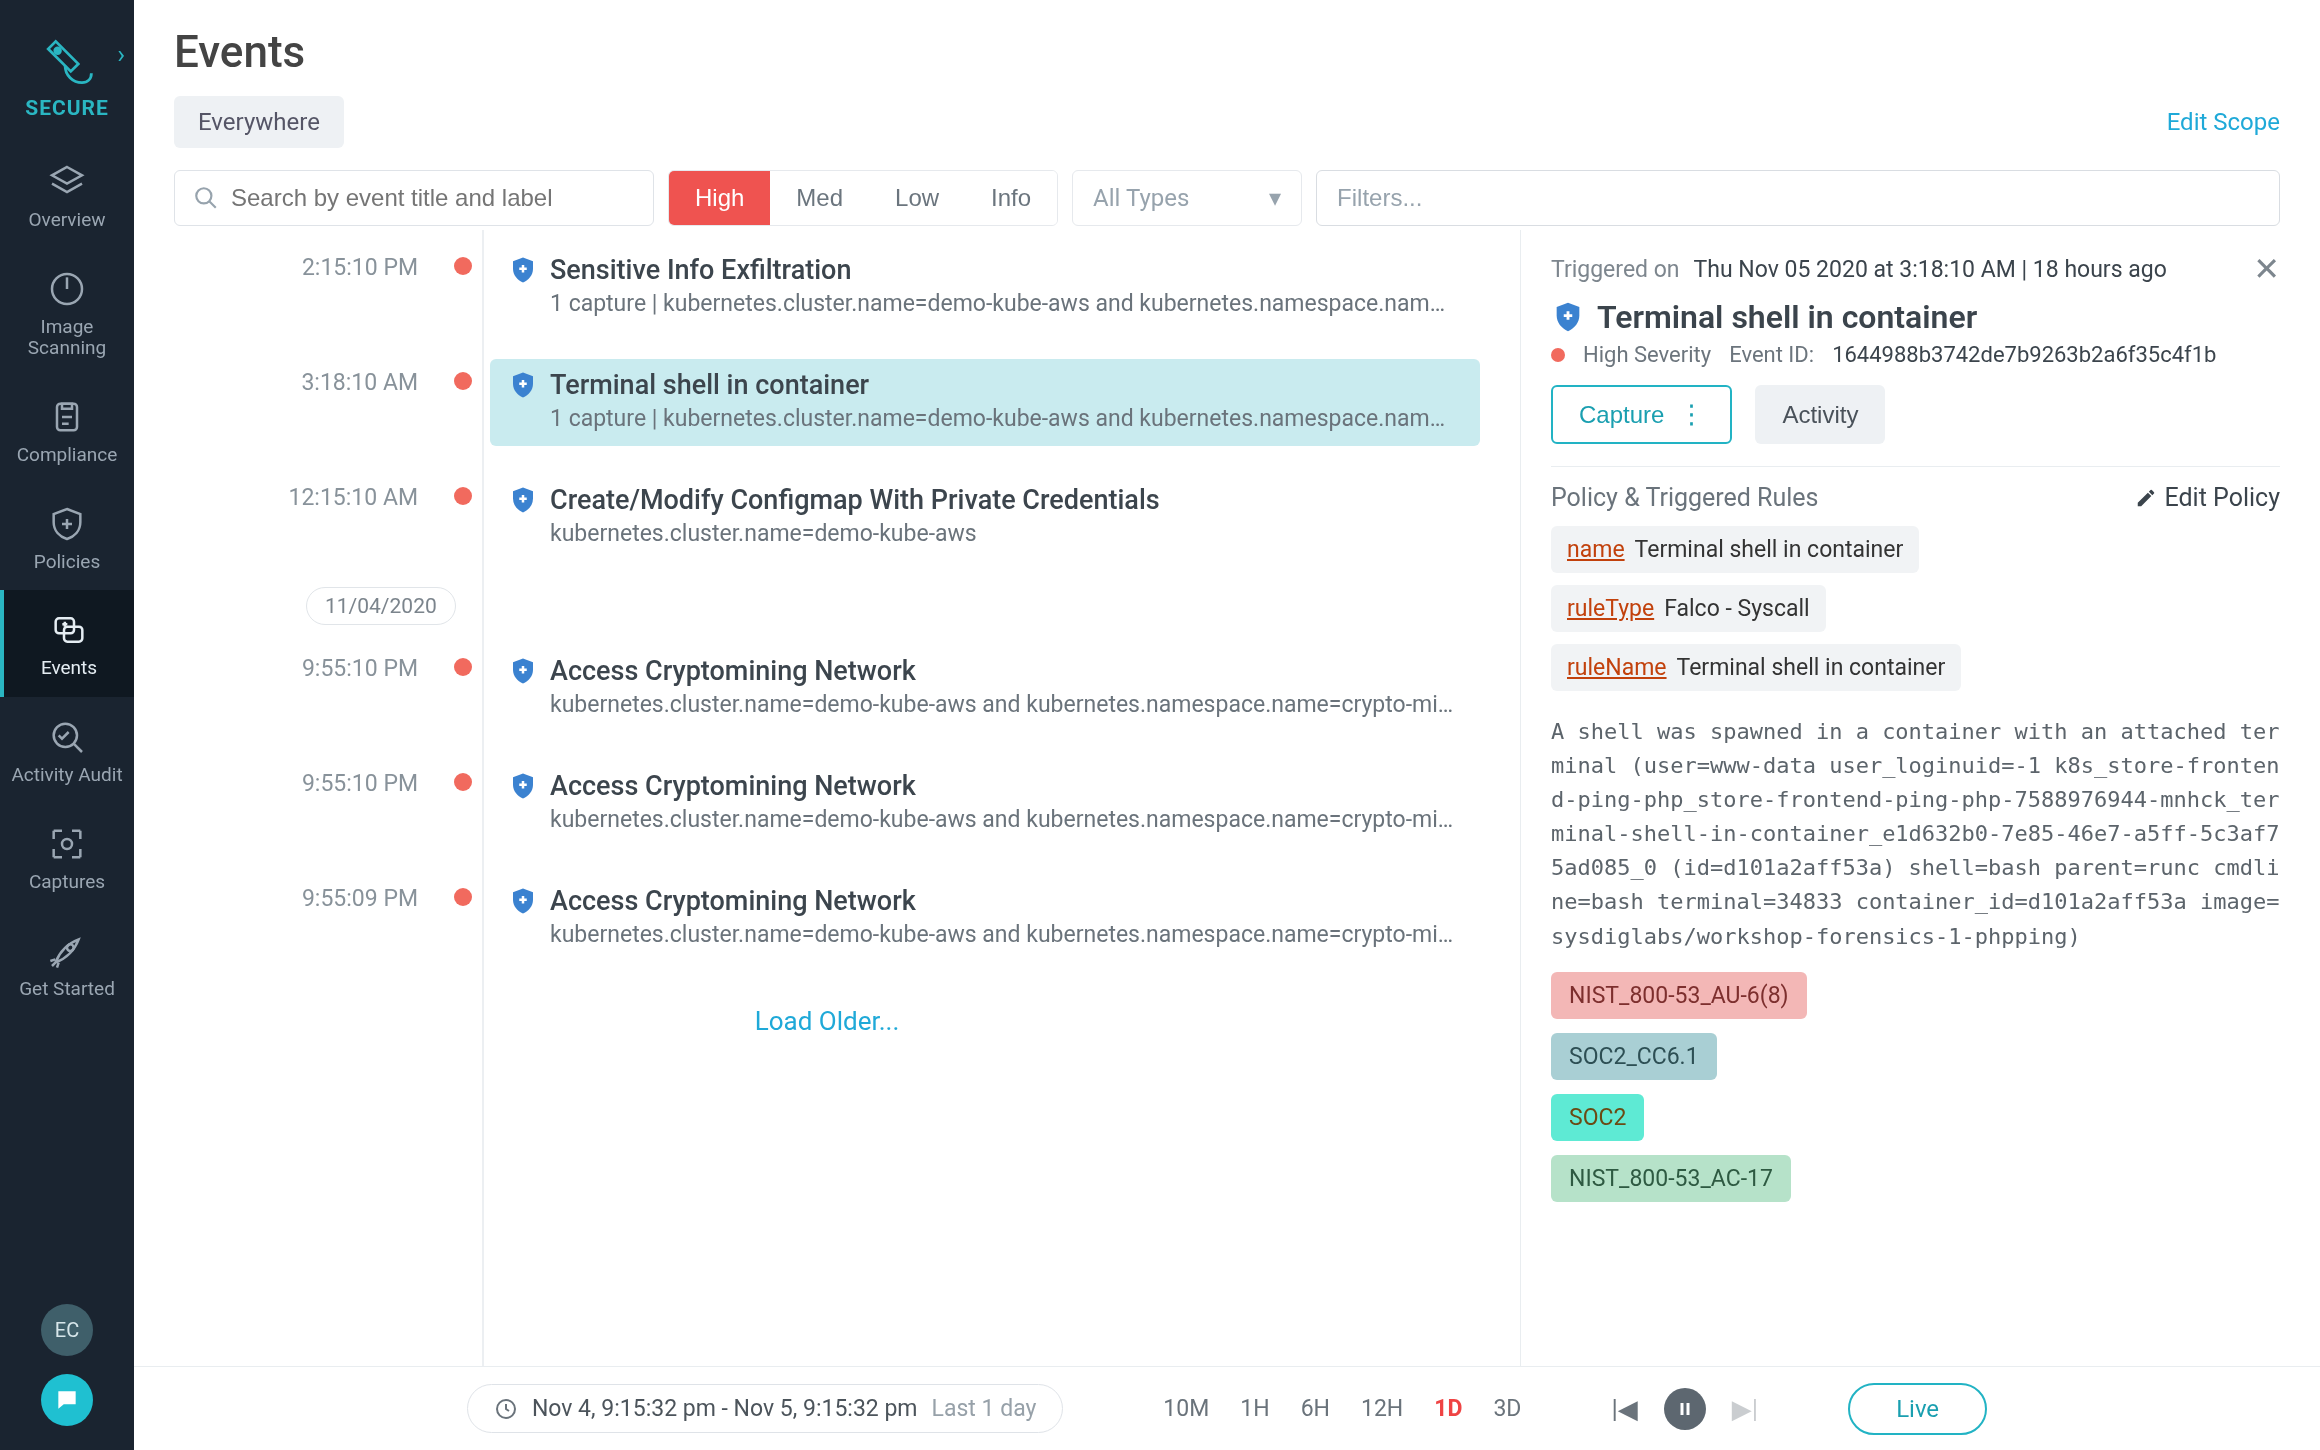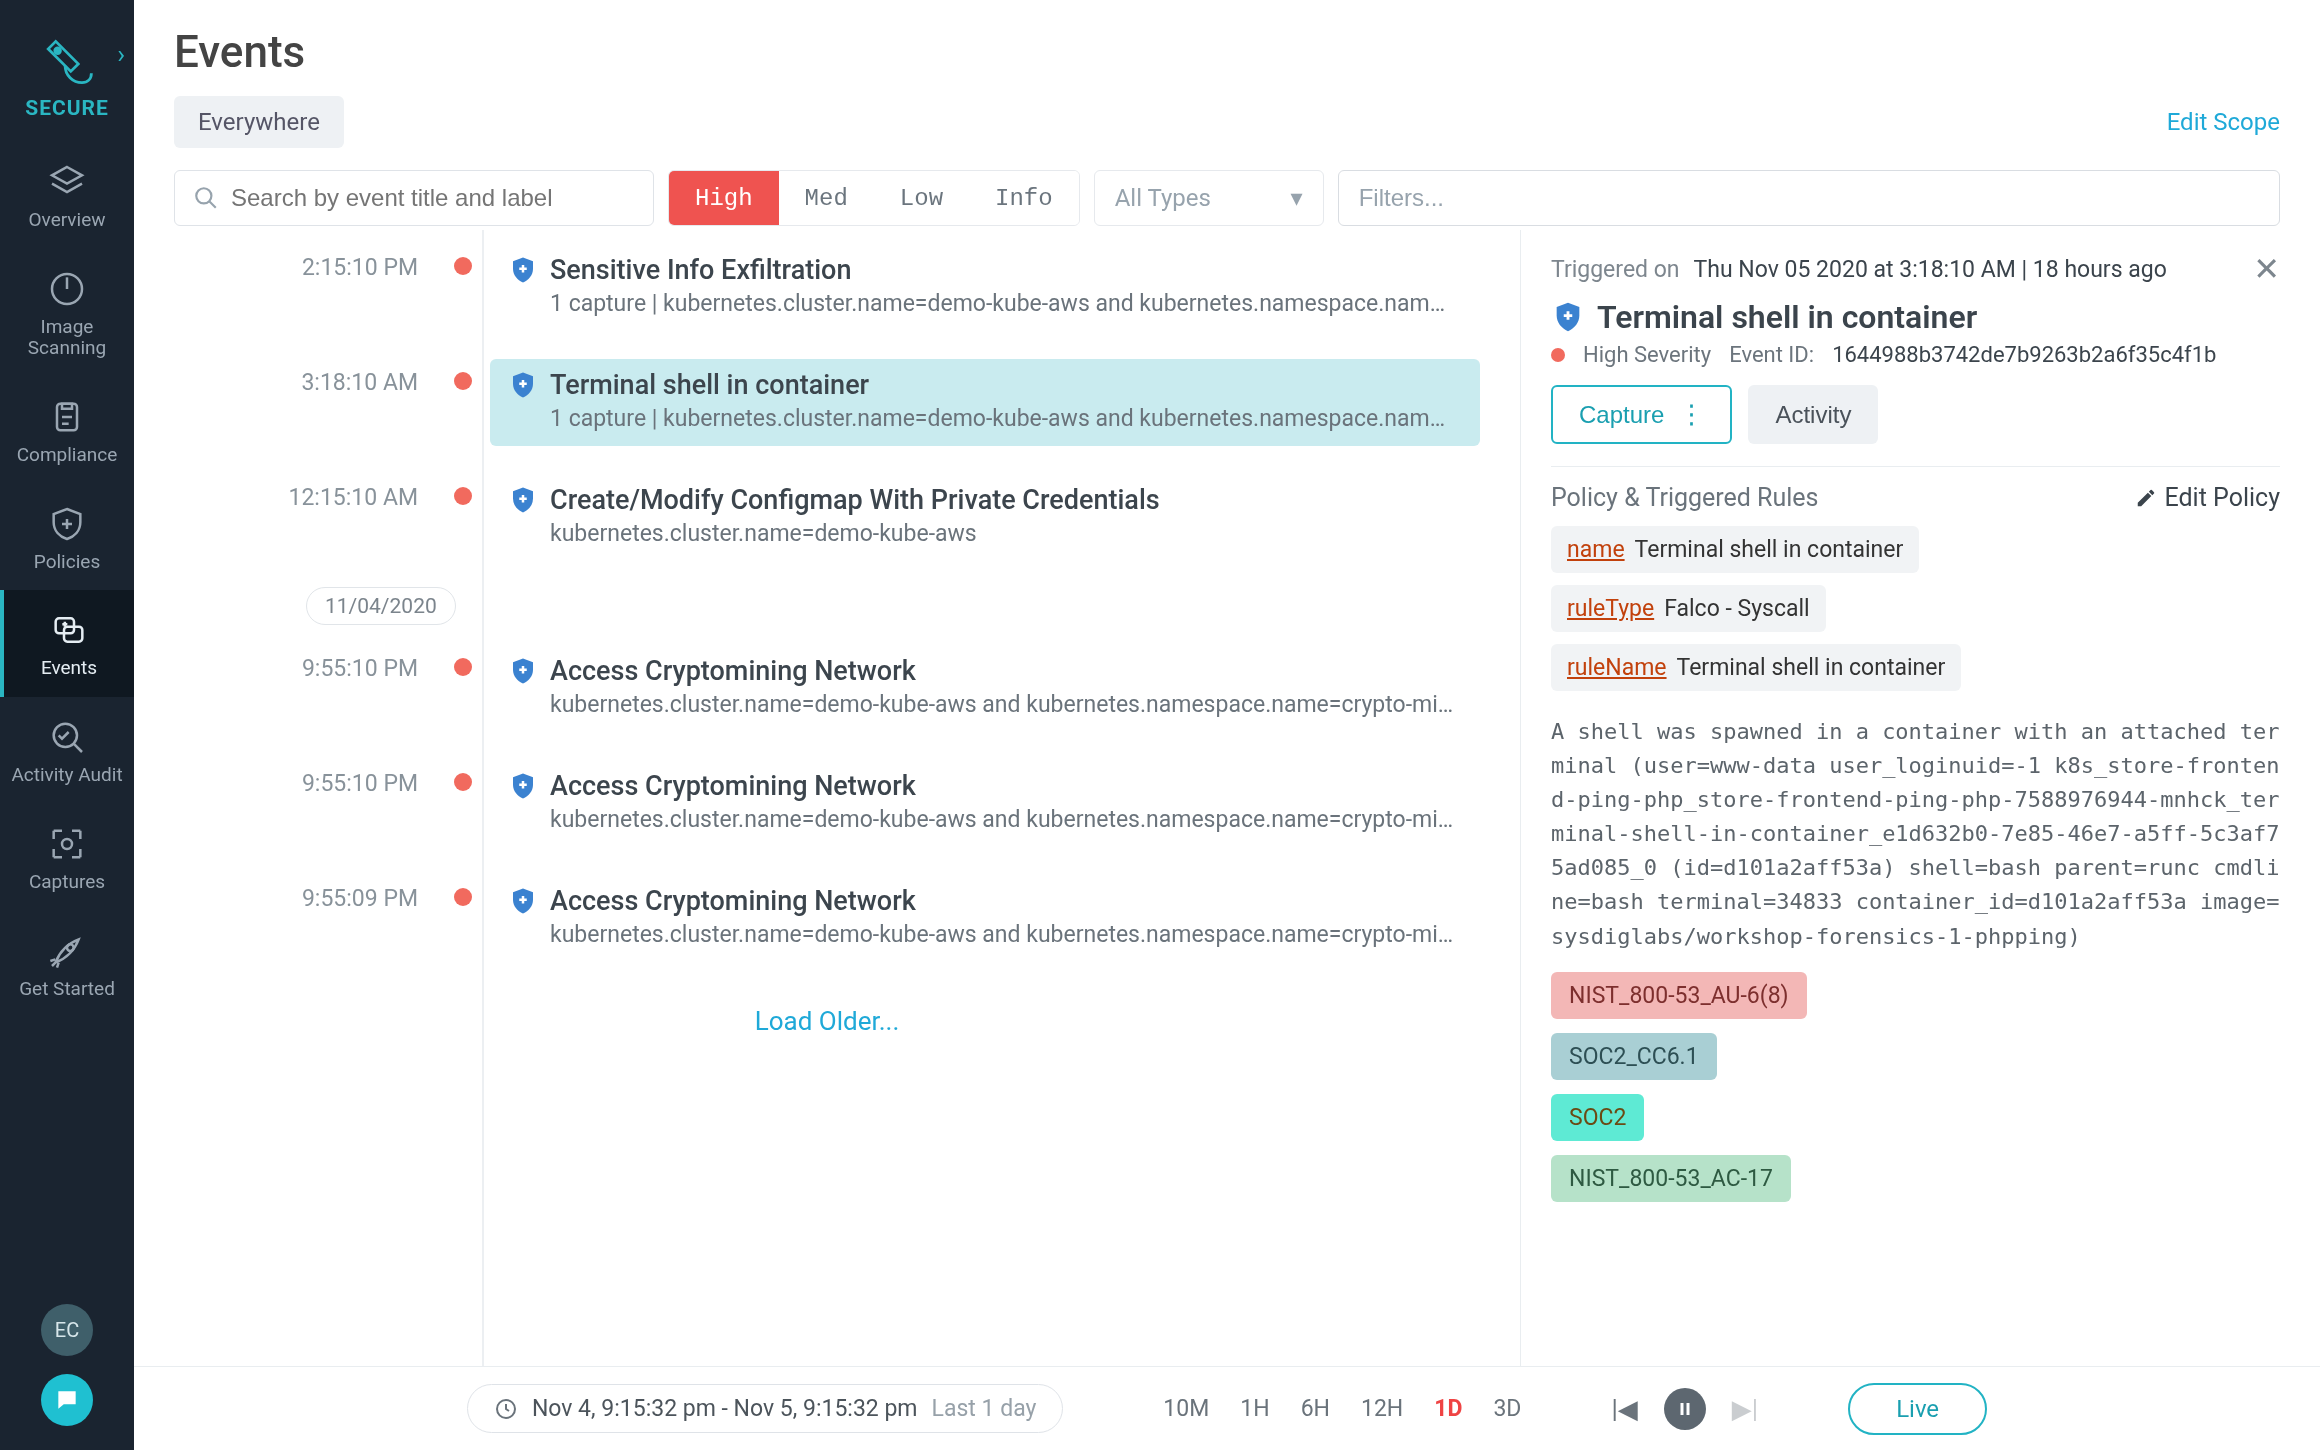--- a/index.html
+++ b/index.html
@@ -24,21 +24,21 @@
 .main { flex: 1; display: flex; flex-direction: column; min-width: 0; }
 .header { padding: 26px 40px 4px 40px; }
 .page-title { font-size: 44px; color: #444; font-weight: 500; margin-bottom: 18px; }
 .scope-row { display: flex; align-items: center; justify-content: space-between; margin-bottom: 22px; }
 .scope-chip { background: #eef1f4; border-radius: 6px; padding: 12px 24px; color: #556; font-size: 24px; }
 .edit-scope { color: #1fa9d8; font-size: 24px; cursor: pointer; }
 .filter-row { display: flex; gap: 14px; align-items: stretch; margin-bottom: 0px; border-radius: 15px; }
 .search-box { flex: 0 0 480px; display: flex; align-items: center; border: 1px solid #dfe3e8; border-radius: 6px; padding: 0 18px; height: 56px; color: #97a3ad; }
 .search-box input { border: none; outline: none; font-size: 24px; flex: 1; color:#333; }
 .seg { display: flex; border: 1px solid #e6e9ed; border-radius: 6px; overflow: hidden; height: 56px; }
-.seg button { border: none; background: #fff; padding: 0 26px; font-size: 24px; color: #6b757e; cursor: pointer; font-family: Liberation Mono, monospace; }
+.seg button { border: none; background: #fff; padding: 0 26px; font-size: 24px; color: #6b757e; cursor: pointer; }
 .seg button.active-high { background: #ef5350; color: #fff; }
 .dropdown { display: flex; align-items: center; justify-content: space-between; border: 1px solid #e6e9ed; border-radius: 6px; height: 56px; padding: 0 20px; min-width: 230px; color: #97a3ad; cursor: pointer; font-size: 24px; }
 .filters-input { flex: 1; border: 1px solid #d9dde2; border-radius: 6px; height: 56px; padding: 0 20px; font-size: 24px; color:#333; }
 .filters-input::placeholder { color:#97a3ad; }
 
 
 .content { flex: 1; display: flex; min-height: 0; }
 .events-col { flex: 1; position: relative; min-width: 0; overflow: hidden; }
 .timeline-line { position: absolute; left: 348px; top: 0; bottom: 0; width: 2px; background: #eceff2; }
 .evt-row { display: flex; align-items: flex-start; padding: 14px 40px 14px 0; position: relative; }
@@ -54,21 +54,21 @@
 .load-older { text-align:center; color:#1fa9d8; font-size:26px; padding: 30px 0; cursor:pointer; }
 
 
 .details { width: 800px; border-left: 1px solid #e9edf0; padding: 20px 40px 20px 30px; overflow: hidden; display:flex; flex-direction:column; }
 .trig-row { display:flex; align-items:center; gap:14px; color:#7d868e; font-size:23px; margin-bottom: 10px;}
 .trig-row .close { margin-left:auto; font-size:32px; color:#7d868e; cursor:pointer; }
 .det-title-row { display:flex; align-items:center; gap:12px; margin-bottom: 6px; }
 .det-title { font-size: 32px; font-weight:600; color:#3b444c; }
 .sev-row { display:flex; align-items:center; gap:18px; color:#6c757d; font-size:22px; margin-bottom:18px; }
 .sev-dot { width:14px; height:14px; border-radius:50%; background:#f16a5e; display:inline-block; }
-.btn-row { display:flex; gap:16px; margin-bottom: 22px; }
+.btn-row { display:flex; gap:23px; margin-bottom: 22px; }
 .btn { border-radius:6px; padding: 12px 26px; font-size:24px; cursor:pointer; border:1px solid transparent; }
 .btn-capture { border:2px solid #22b3c4; color:#1a9fb0; background:#fff; display:flex; align-items:center; gap:14px; }
 .btn-capture .kebab { font-size:26px; color:#1a9fb0; }
 .btn-activity { background:#eef1f4; color:#4a525a; }
 .det-hr { border:none; border-top:1px solid #e9edf0; margin-bottom: 16px; }
 .sect-head { display:flex; justify-content:space-between; align-items:center; color:#6a737b; font-size:25px; margin-bottom: 14px; }
 .sect-head .edit { color:#3b444c; display:flex; align-items:center; gap:8px; cursor:pointer;}
 .kv-chip { display:inline-flex; align-items:center; background:#f1f3f5; border-radius:6px; padding: 10px 16px; margin-bottom: 12px; font-size:23px; }
 .kv-chip .k { color:#c2410c; margin-right:10px;text-decoration:underline; }
 .kv-chip .v { color:#333; }

